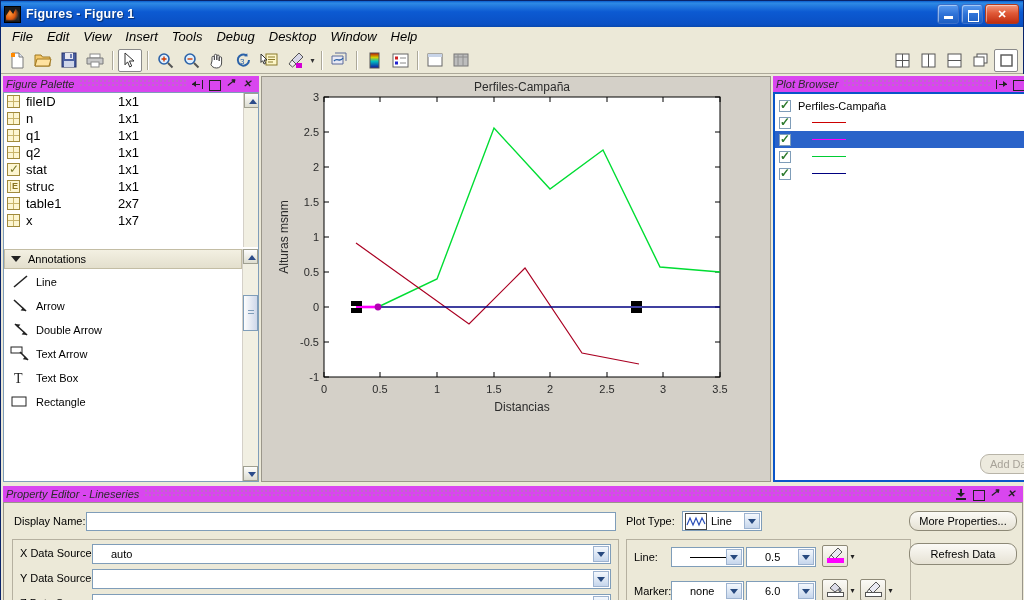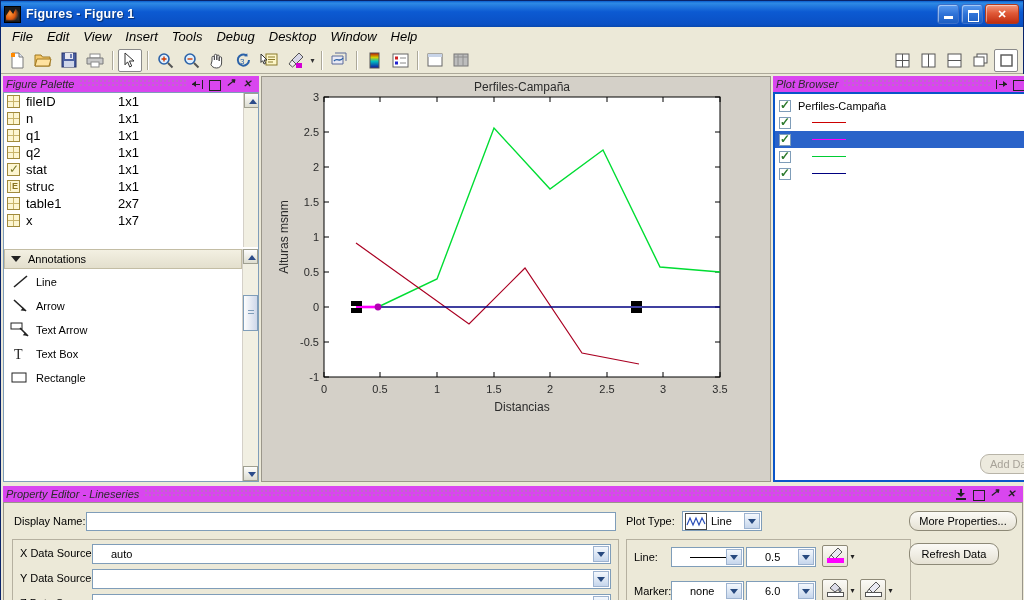--- a/index.html
+++ b/index.html
@@ -509,20 +509,30 @@
             <span>Line</span>
           </div>
           <div class="ann-row">
             <span class="ann-ico">
               <svg width="22" height="18">
                   <path d="M4 3L16 14" stroke="#222" stroke-width="1.6"></path>
                   <path d="M16 14l-5.4-.6 2.4-2.8z" fill="#222"></path>
                 </svg>
             </span>
             <span>Arrow</span>
+          </div>
+          <div class="ann-row">
+            <span class="ann-ico">
+              <svg width="22" height="18">
+                  <path d="M5 3L17 14" stroke="#222" stroke-width="1.6"></path>
+                  <path d="M17 14l-5.4-.6 2.4-2.8z" fill="#222"></path>
+                  <path d="M5 3l5.4.6-2.4 2.8z" fill="#222"></path>
+                </svg>
+            </span>
+            <span>Double Arrow</span>
           </div>
           <div class="ann-row">
             <span class="ann-ico">
               <svg width="22" height="18">
                   <rect x="1" y="2" width="11" height="6" fill="#fff" stroke="#222"></rect>
                   <path d="M10 7l8 8" stroke="#222" stroke-width="1.6"></path>
                   <path d="M18 15l-5.2-.7 2.3-2.7z" fill="#222"></path>
                 </svg>
             </span>
             <span>Text Arrow</span>
@@ -756,18 +766,18 @@
             <svg width="16" height="13" viewBox="0 0 16 13" style="position:absolute;left:4px;top:2px;">
               <path d="M11 0l4 4-7 7-4-4z" fill="#e9e9f2" stroke="#555"></path>
                 <path d="M4 7l4 4-3 2-3-3z" fill="#f5f5f5" stroke="#555"></path>
             </svg>
             <span class="swatch" style="background:#ffffff;border:1px solid #555;"></span>
           </span>
           <span class="mini-caret">▾</span>
         </div>
 
         <button class="btn" style="position:absolute;left:905px;top:8px;width:108px;height:20px;">More Properties...</button>
-        <button class="btn" style="position:absolute;left:905px;top:40px;width:90px;height:22px;">Refresh Data</button>
+        <button class="btn" style="position:absolute;left:905px;top:40px;width:108px;height:22px;">Refresh Data</button>
       </div>
     </div>
 
   </div>
 </div>
 
 </body></html>

